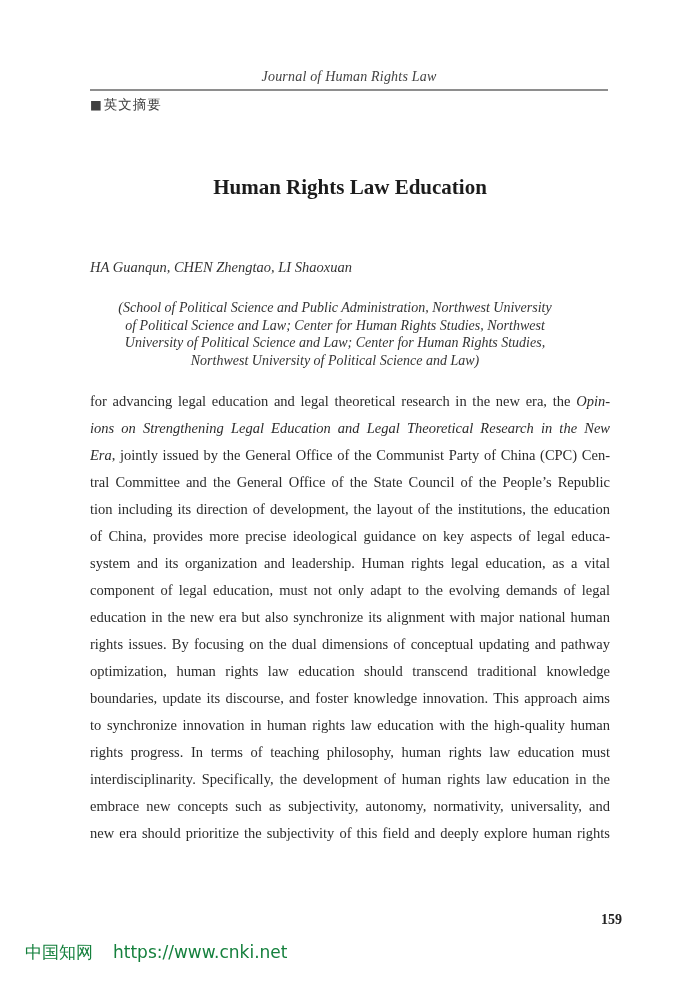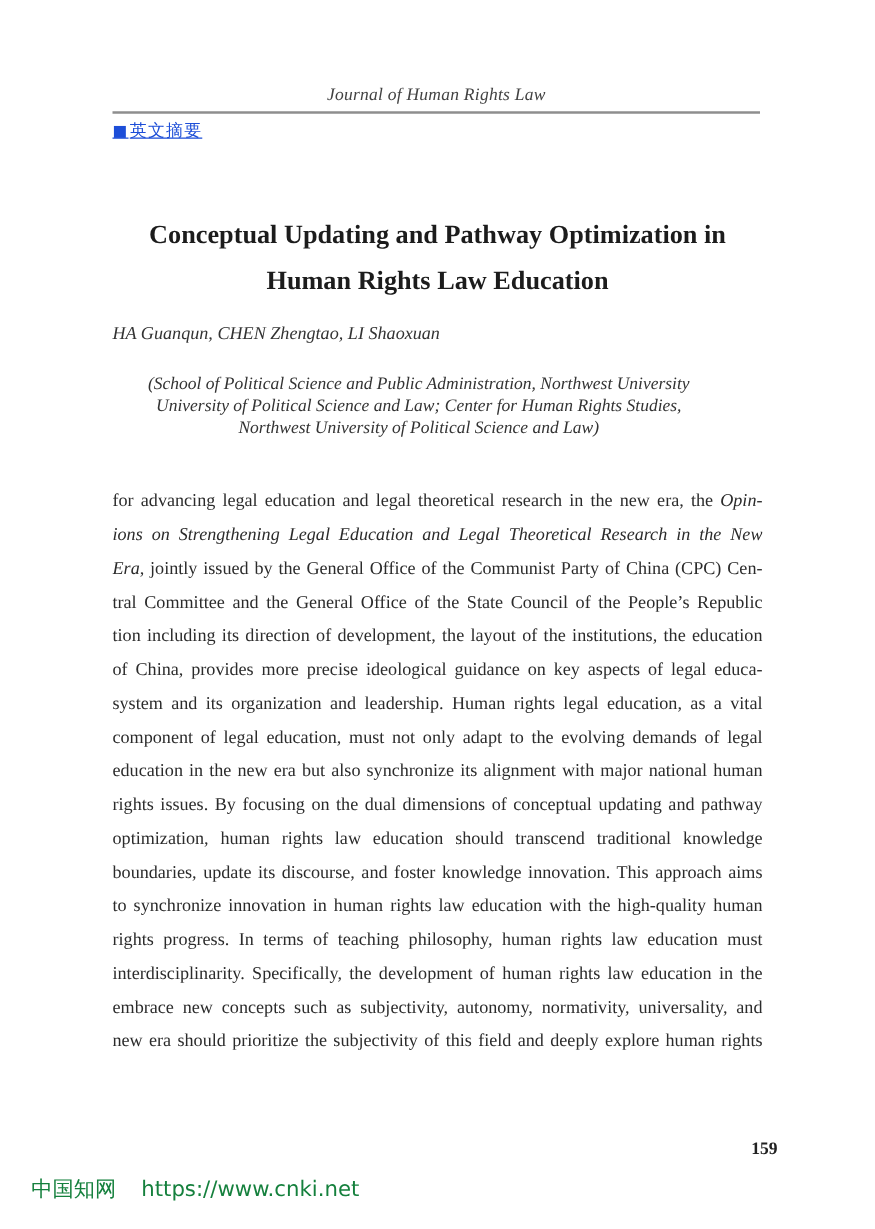--- a/index.html
+++ b/index.html
@@ -17,21 +17,21 @@
     text-align:center;font-style:italic;font-size:14px;line-height:19px;
     color:#424242;letter-spacing:.2px;
   }
   .jrule{
     position:absolute;top:89px;left:90px;width:518px;height:2px;
     background:#8e8e8e;
   }
   .slabel{
     position:absolute;top:96px;left:90px;
     font-family:"DejaVu Sans","Liberation Sans",sans-serif;
-    font-size:13.5px;line-height:17px;color:#1d4ed8;letter-spacing:1px;text-decoration:underline;
+    font-size:13.5px;line-height:17px;color:#404040;letter-spacing:1px;
   }
   .slabel .sq{font-size:12.5px;margin-right:1px;}
   
   .atitle{
     position:absolute;top:169px;left:90px;width:520px;margin:0;
     font-size:21px;font-weight:bold;color:#1c1c1c;
   }
   .atitle .tl{display:block;text-align:center;line-height:37px;}
   
   .authors{
@@ -76,28 +76,28 @@
 <div class="page">
 
   <div class="jtitle">Journal of Human Rights Law</div>
   <div class="jrule"></div>
 
   <div class="slabel">
     <span class="sq">■</span><span>英文摘要</span>
   </div>
 
   <h1 class="atitle">
-    <span class="tl">Conceptual Updating and Pathway Optimization in</span>
     <span class="tl">Human Rights Law Education</span>
   </h1>
 
   <div class="authors">HA Guanqun, CHEN Zhengtao, LI Shaoxuan</div>
 
   <div class="affil">
     <div>(School of Political Science and Public Administration, Northwest University</div>
+    <div>of Political Science and Law; Center for Human Rights Studies, Northwest</div>
     <div>University of Political Science and Law; Center for Human Rights Studies,</div>
     <div>Northwest University of Political Science and Law)</div>
   </div>
 
   <div class="abstract" id="abstract">
       <div class="abs-line"><span>for advancing legal education and legal theoretical research in the new era, the </span><span class="i">Opin-</span></div>
       <div class="abs-line"><span class="i">ions on Strengthening Legal Education and Legal Theoretical Research in the New</span></div>
       <div class="abs-line"><span class="i">Era</span><span>, jointly issued by the General Office of the Communist Party of China (CPC) Cen-</span></div>
       <div class="abs-line"><span>tral Committee and the General Office of the State Council of the People’s Republic</span></div>
       <div class="abs-line"><span>tion including its direction of development, the layout of the institutions, the education</span></div>

